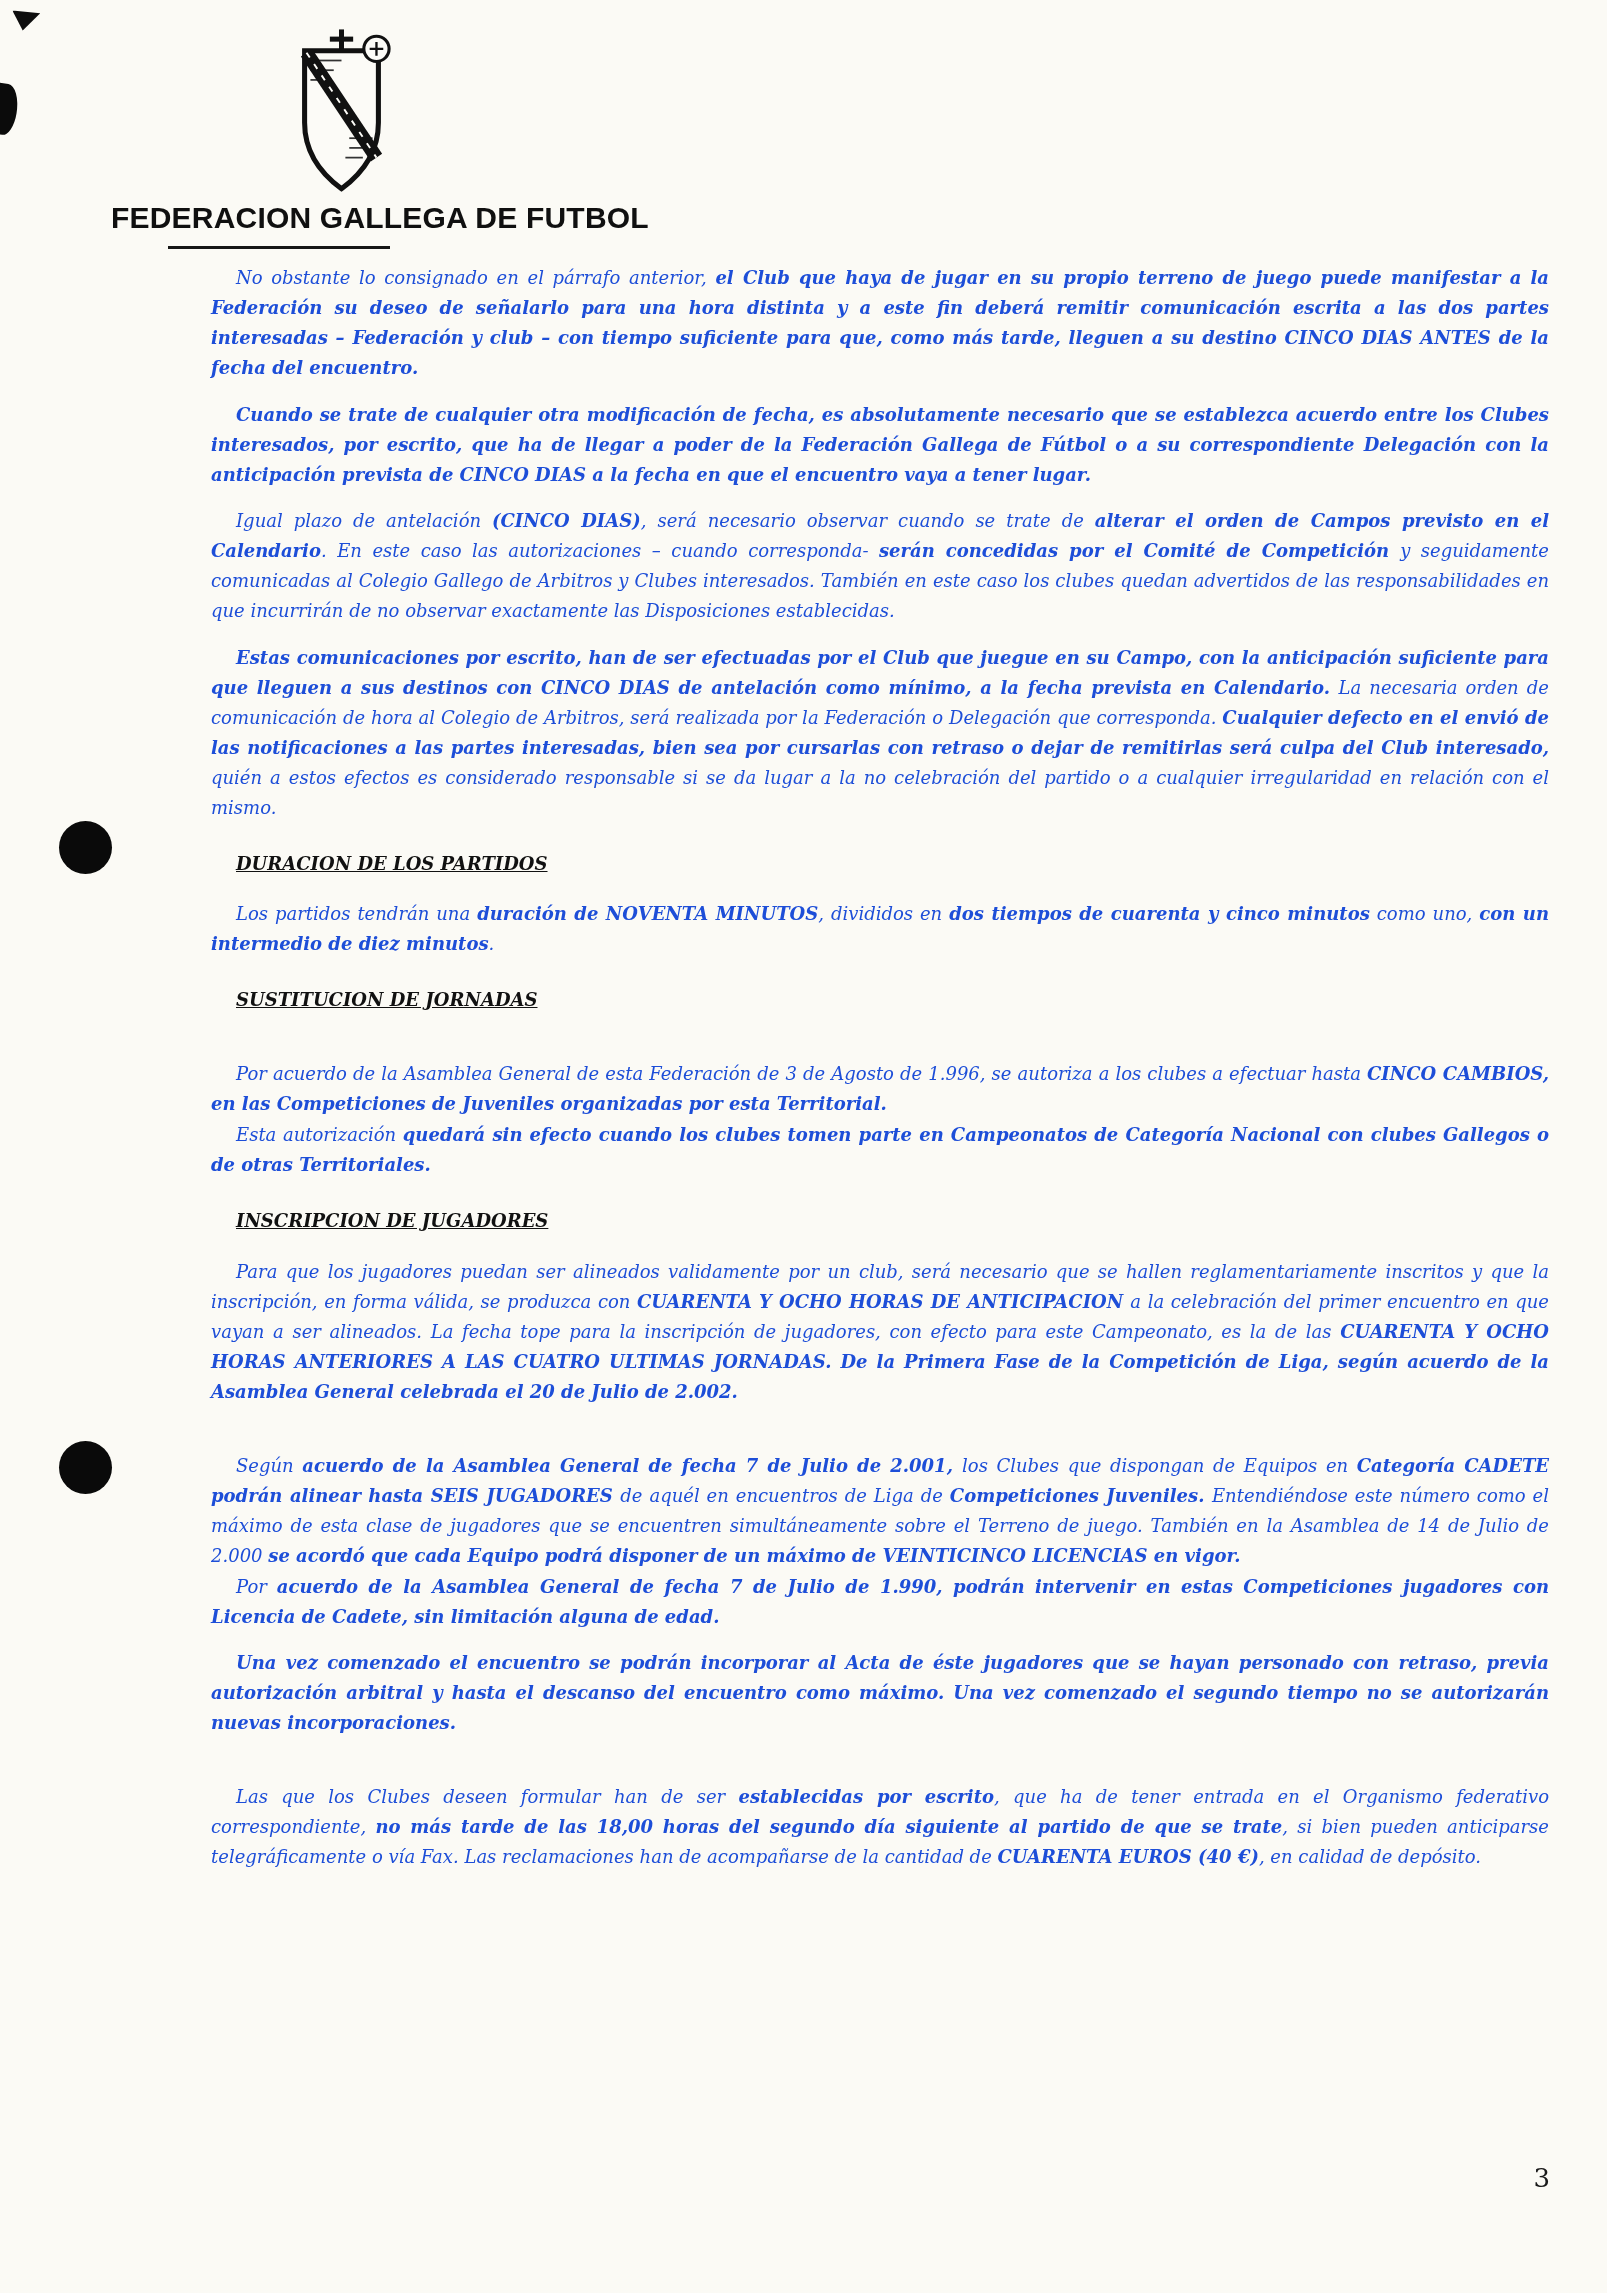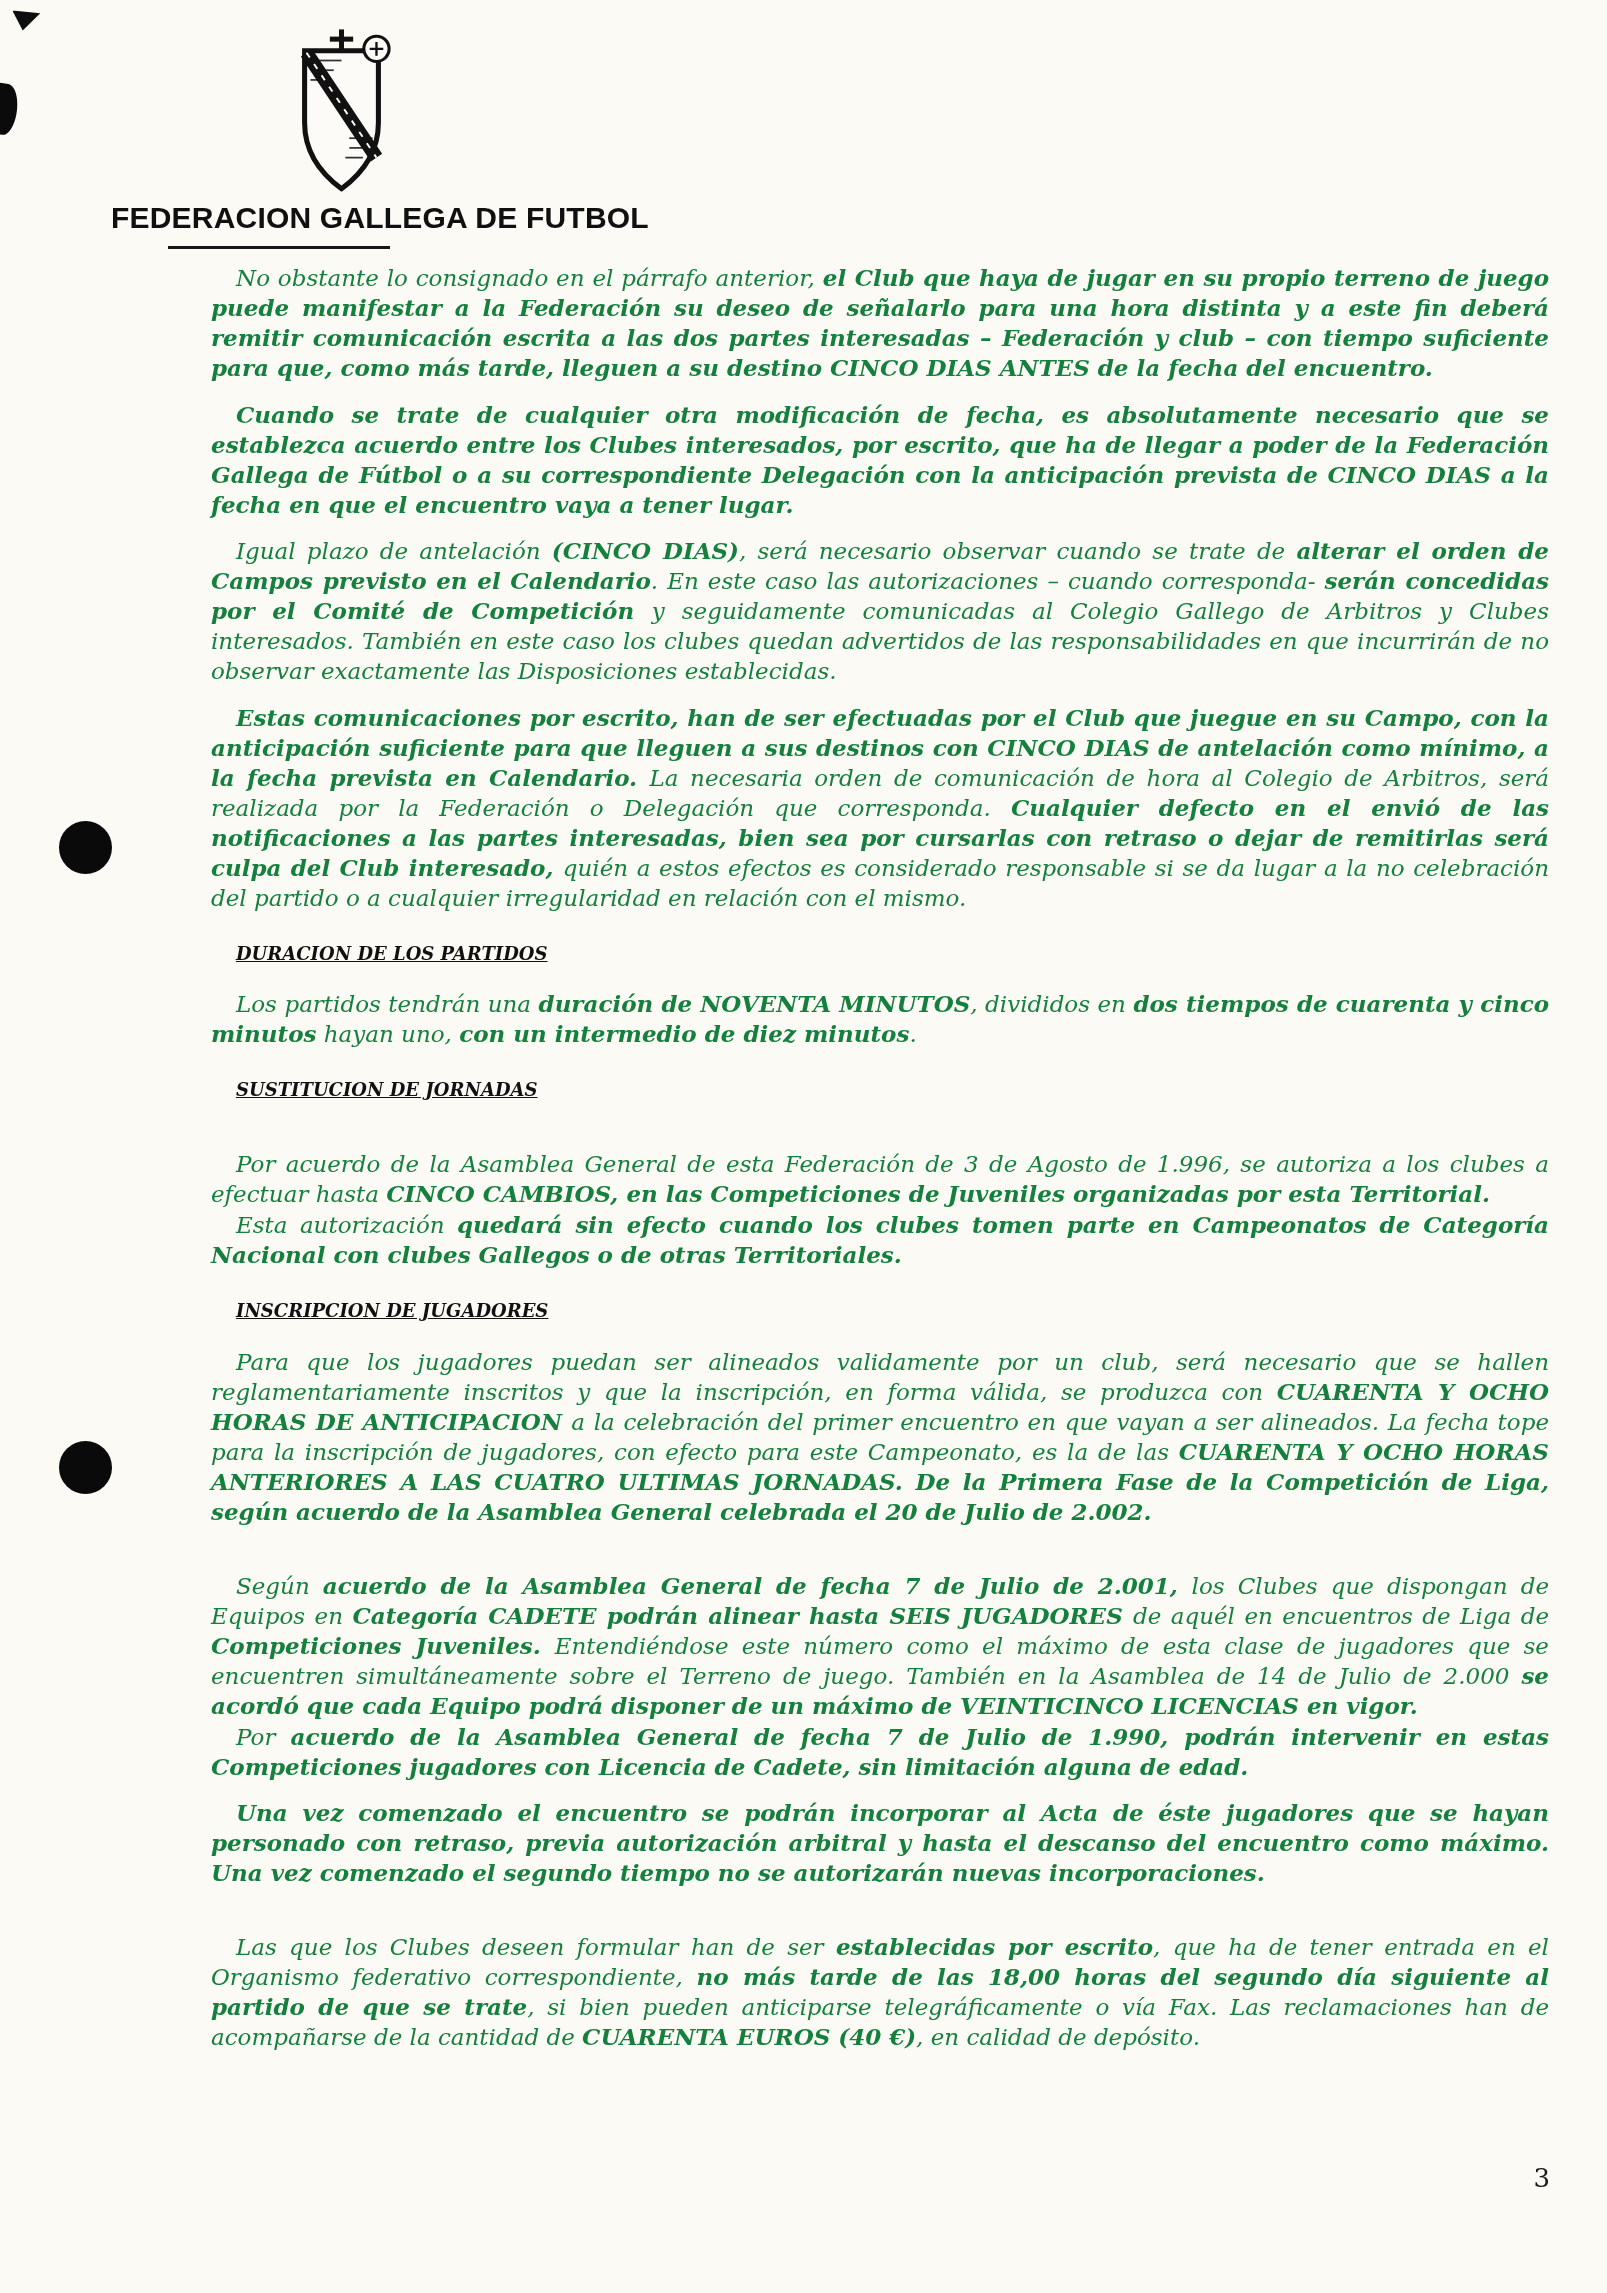--- a/index.html
+++ b/index.html
@@ -50,24 +50,24 @@
     width: 222px; height: 2.9px; background: #161616;
   }
 
   
   .content {
     position: absolute; left: 211px; top: 263px; width: 1338px;
   }
   .para {
     margin: 0 0 16.6px 0;
     font-style: italic;
-    font-size: 23px; line-height: 30px;
+    font-size: 18px; line-height: 30px;
     text-align: justify;
     text-indent: 25px;
-    color: #15803d;
+    color: #1d4ed8;
   }
   .para.tight { margin-bottom: 1px; margin-top: 44px; }
   .b { font-weight: bold; }
   .heading {
     margin: 26px 0 20.5px 25px;
     font-style: italic; font-weight: bold;
     font-size: 18px; line-height: 30px;
     text-decoration: underline;
     color: #111;
   }
@@ -114,21 +114,21 @@
 
   <h1 class="org-title">FEDERACION GALLEGA DE FUTBOL</h1>
   <div class="title-underline"></div>
 
   <main class="content">
       <p class="para"><span>No obstante lo consignado en  el párrafo anterior, </span><span class="b">el Club que haya de jugar en su propio terreno de juego puede manifestar a la Federación su deseo de señalarlo para una hora distinta y a este fin deberá remitir comunicación escrita a las dos partes interesadas – Federación y club – con tiempo suficiente para que, como más tarde, lleguen a su destino CINCO DIAS ANTES de la fecha del encuentro.</span></p>
       <p class="para"><span class="b">Cuando se trate de cualquier otra modificación de fecha, es absolutamente necesario que se establezca acuerdo entre los Clubes interesados, por escrito, que  ha de llegar a poder de la Federación Gallega de Fútbol o a su correspondiente Delegación con la anticipación prevista de  CINCO DIAS a la fecha en que el encuentro vaya a tener lugar.</span></p>
       <p class="para"><span>Igual plazo de antelación </span><span class="b">(CINCO DIAS)</span><span>, será necesario observar cuando se trate de </span><span class="b">alterar el orden de Campos previsto en el Calendario</span><span>. En este caso las autorizaciones – cuando corresponda- </span><span class="b">serán concedidas por el Comité de Competición </span><span>y seguidamente comunicadas al Colegio Gallego de Arbitros y Clubes interesados. También en este caso los clubes quedan advertidos de las responsabilidades en que incurrirán de no observar exactamente las Disposiciones establecidas.</span></p>
       <p class="para"><span class="b">Estas comunicaciones por escrito, han de ser efectuadas por el Club que juegue en su Campo, con la anticipación suficiente para que lleguen a sus destinos con CINCO DIAS de antelación como mínimo, a la fecha prevista en Calendario. </span><span>La necesaria orden de comunicación de hora al Colegio de Arbitros, será realizada por la Federación o Delegación que corresponda. </span><span class="b">Cualquier defecto en el envió de las notificaciones a las partes interesadas, bien sea por cursarlas con retraso o dejar de remitirlas será culpa del Club interesado, </span><span>quién a estos efectos es considerado responsable si se da lugar a la no celebración del partido o a cualquier irregularidad en relación con el mismo.</span></p>
       <h2 class="heading">DURACION DE LOS PARTIDOS</h2>
-      <p class="para"><span>Los partidos tendrán una </span><span class="b">duración de NOVENTA MINUTOS</span><span>, divididos en </span><span class="b">dos tiempos de cuarenta y cinco minutos</span><span> hayan uno, </span><span class="b">con un intermedio de diez minutos</span><span>.</span></p>
+      <p class="para"><span>Los partidos tendrán una </span><span class="b">duración de NOVENTA MINUTOS</span><span>, divididos en </span><span class="b">dos tiempos de cuarenta y cinco minutos</span><span> como uno, </span><span class="b">con un intermedio de diez minutos</span><span>.</span></p>
       <h2 class="heading">SUSTITUCION DE JORNADAS</h2>
       <p class="para tight"><span>Por acuerdo de la Asamblea General de esta Federación de 3 de Agosto de 1.996, se autoriza a los clubes a efectuar hasta </span><span class="b">CINCO CAMBIOS, en las Competiciones de Juveniles organizadas por esta Territorial.</span></p>
       <p class="para"><span>Esta autorización </span><span class="b">quedará sin efecto cuando los clubes tomen parte en Campeonatos de Categoría Nacional con clubes Gallegos o de otras Territoriales.</span></p>
       <h2 class="heading">INSCRIPCION DE JUGADORES</h2>
       <p class="para"><span>Para que los jugadores puedan ser alineados validamente por un club, será necesario que se hallen reglamentariamente inscritos y que la inscripción, en forma válida, se produzca con </span><span class="b">CUARENTA Y OCHO HORAS DE ANTICIPACION </span><span>a la celebración del primer encuentro en que vayan a ser alineados. La fecha tope para la inscripción de jugadores, con efecto para este Campeonato, es la de las </span><span class="b">CUARENTA Y OCHO HORAS ANTERIORES A LAS CUATRO ULTIMAS JORNADAS. De la Primera Fase de la Competición de Liga, según acuerdo de la Asamblea General celebrada el 20 de Julio de 2.002.</span></p>
       <p class="para tight"><span>Según </span><span class="b">acuerdo de la Asamblea General de fecha 7 de Julio de 2.001, </span><span>los Clubes que dispongan de Equipos en </span><span class="b">Categoría CADETE podrán alinear hasta SEIS JUGADORES </span><span>de aquél en encuentros de Liga de </span><span class="b">Competiciones Juveniles. </span><span>Entendiéndose este número como el máximo de esta clase de jugadores que se encuentren simultáneamente sobre el Terreno de juego. También en la Asamblea de 14 de Julio de 2.000 </span><span class="b">se acordó que cada Equipo podrá disponer de un máximo de  VEINTICINCO LICENCIAS en vigor.</span></p>
       <p class="para"><span>Por </span><span class="b">acuerdo de la Asamblea General de fecha 7 de Julio de 1.990, podrán intervenir en estas Competiciones jugadores con Licencia de Cadete, sin limitación alguna de edad.</span></p>
       <p class="para"><span class="b">Una vez comenzado el encuentro se podrán incorporar al Acta de éste jugadores que se hayan personado con retraso, previa autorización arbitral y hasta el descanso del encuentro como máximo. Una vez comenzado el segundo tiempo no se autorizarán nuevas incorporaciones.</span></p>
       <p class="para tight"><span>Las que los Clubes deseen formular han de ser </span><span class="b">establecidas por escrito</span><span>, que ha de tener entrada en el Organismo federativo correspondiente, </span><span class="b">no más tarde de las 18,00 horas del segundo día siguiente al partido de que se trate</span><span>, si bien pueden anticiparse telegráficamente o vía Fax. Las reclamaciones han de acompañarse  de la cantidad de </span><span class="b">CUARENTA EUROS (40 €)</span><span>, en calidad de depósito.</span></p>
     </main>

